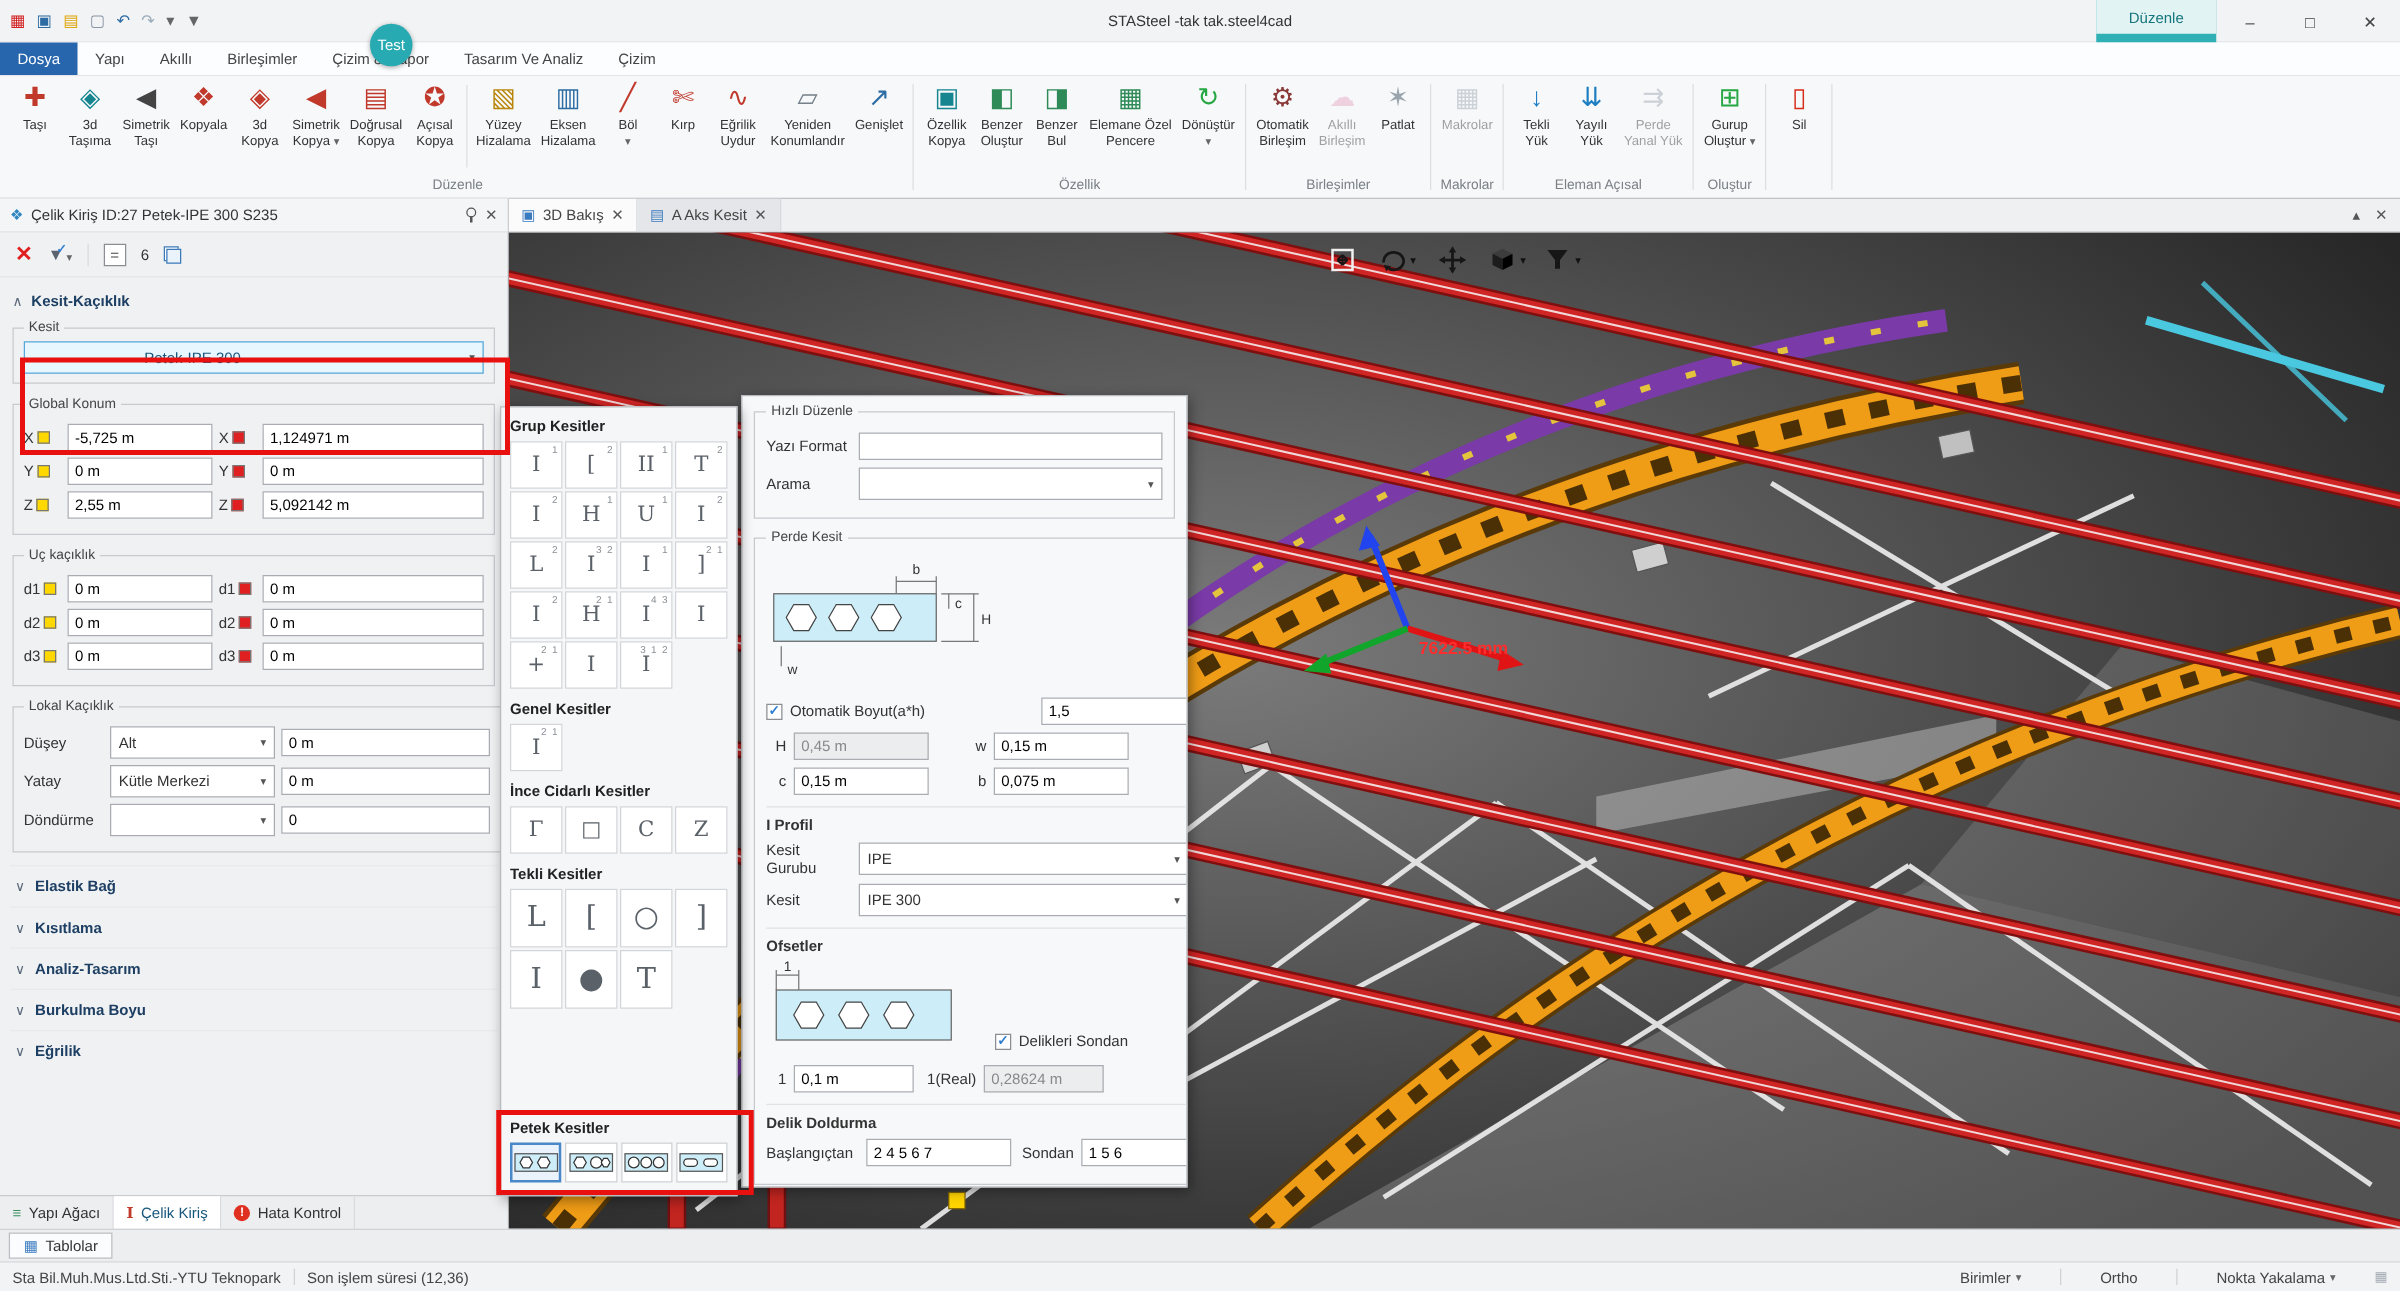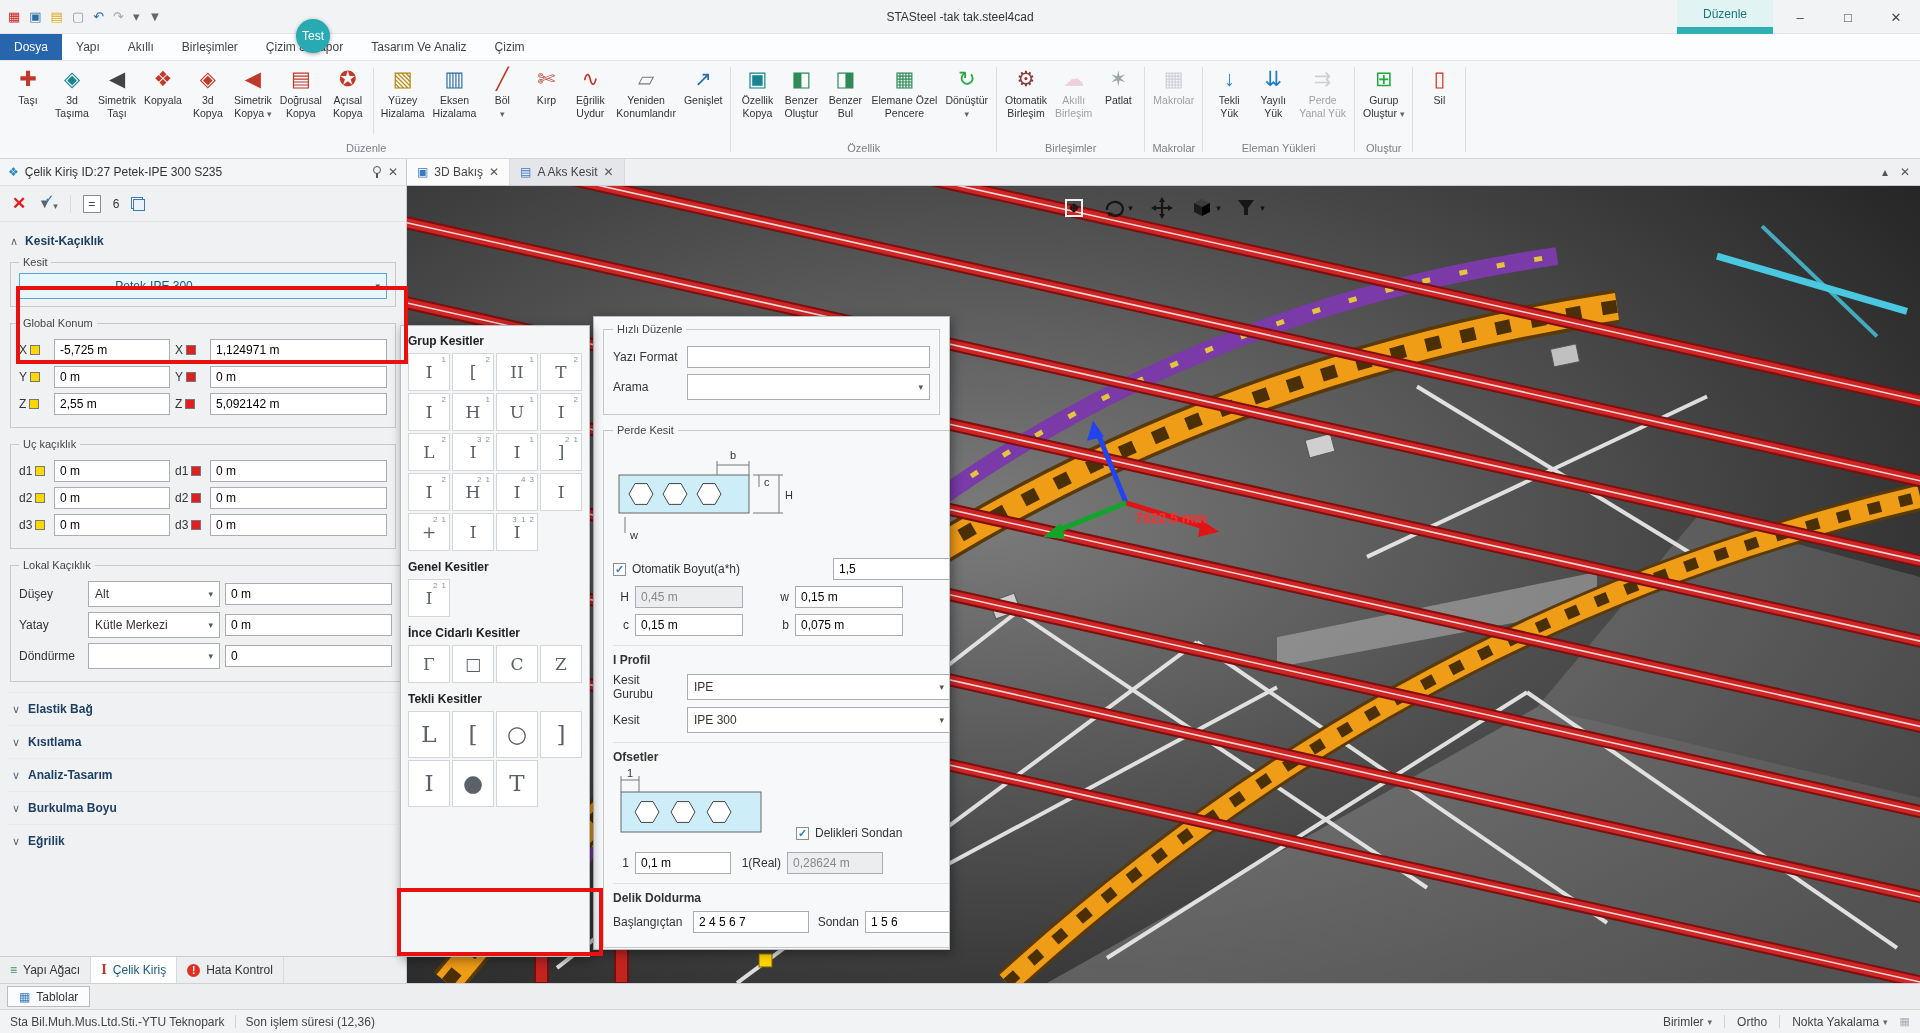--- a/index.html
+++ b/index.html
@@ -154,21 +154,21 @@
   #ann-petek{left:397px;top:888px;width:206px;height:68px}
 
   
   .tablolar-row{position:absolute;left:0;top:983px;right:0;height:26px;background:#eceef0;border-top:1px solid #cfd2d5;
                 display:flex;align-items:center;padding:0 7px}
   .tablolar-tab{border:1px solid #b9bcc0;background:#fbfcfd;height:21px;display:flex;align-items:center;gap:6px;
                 padding:0 11px;color:#333}
   .statusbar{position:absolute;left:0;top:1009px;right:0;height:24px;background:#f2f3f5;border-top:1px solid #d5d8db;
              display:flex;align-items:center;padding:0 10px;color:#444;gap:10px}
   .sb-sep{width:1px;height:13px;background:#cfd2d5}
-  .sb-right{margin-left:auto;display:flex;align-items:flex-start;gap:12px}
+  .sb-right{margin-left:auto;display:flex;align-items:flex-start;gap:31px}
   .sb-item{display:flex;align-items:center;gap:4px}
   .sb-item .chev{font-size:9px;color:#666}
   .grip{color:#a6adb5;font-size:11px}
 </style>
 </head>
 <body>
 
 <svg width="0" height="0" style="position:absolute" aria-hidden="true">
   <defs>
     <symbol id="pk-hex" viewBox="0 0 36 20">
@@ -439,21 +439,21 @@
               <span class="rl">Yayılı</span>
               <span class="rl"><span>Yük</span> <span class="chev"></span></span>
             </div>
 
             <div class="rbtn disabled">
               <span class="ric" style="color: rgb(154, 164, 173);">⇉</span>
               <span class="rl">Perde</span>
               <span class="rl"><span>Yanal Yük</span> <span class="chev"></span></span>
             </div>
           </div>
-        <div class="rgroup-label">Eleman Yükleri</div>
+        <div class="rgroup-label">Eleman Açısal</div>
       </div>
       <div class="rgroup-divider"></div>
 
       <div class="rgroup">
         <div class="rgroup-buttons">
 
             <div class="rbtn">
               <span class="ric" style="color: rgb(39, 168, 68);">⊞</span>
               <span class="rl">Gurup</span>
               <span class="rl"><span>Oluştur</span> <span class="chev">▾</span></span>
@@ -1025,20 +1025,49 @@
                 <span class="gl">●</span>
               </div>
 
               <div class="sp-cell">
                 <span class="num"></span>
                 <span class="gl">T</span>
               </div>
             </div>
         </div>
       </div>
+    <div class="sp-petek">
+      <div class="sp-head">Petek Kesitler</div>
+      <div class="petek-cells">
+
+          <div class="pk-cell sel">
+            <svg viewBox="0 0 36 20">
+              <use href="#pk-hex"></use>
+            </svg>
+          </div>
+
+          <div class="pk-cell">
+            <svg viewBox="0 0 36 20">
+              <use href="#pk-hexc"></use>
+            </svg>
+          </div>
+
+          <div class="pk-cell">
+            <svg viewBox="0 0 36 20">
+              <use href="#pk-circ"></use>
+            </svg>
+          </div>
+
+          <div class="pk-cell">
+            <svg viewBox="0 0 36 20">
+              <use href="#pk-slot"></use>
+            </svg>
+          </div>
+        </div>
+    </div>
   </div>
 
   <div class="quick-panel">
     <fieldset class="qgrp">
       <legend>Hızlı Düzenle</legend>
       <div class="qrow">
         <span class="qlab">Yazı Format</span>
         <input class="qin" style="flex: 1 1 0%;" value="">
       </div>
       <div class="qrow">

